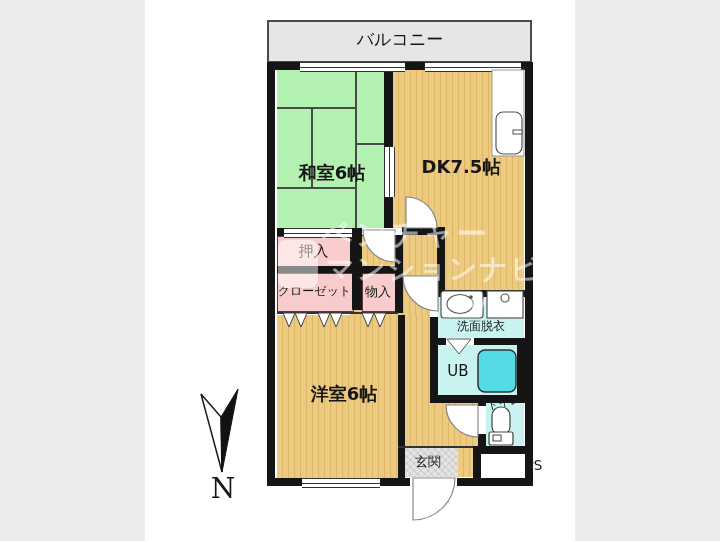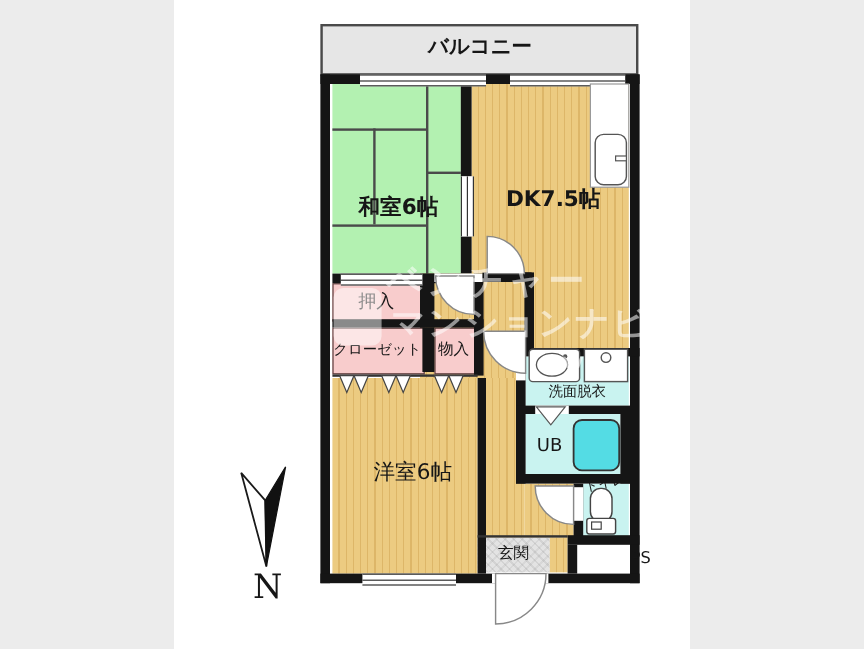--- a/index.html
+++ b/index.html
@@ -149,27 +149,27 @@
       <rect x="489" y="432" width="24" height="13" rx="2" fill="#fff" stroke="#444" stroke-width="1.2"></rect>
       <rect x="493" y="435" width="8" height="6" fill="#fff" stroke="#444" stroke-width="1"></rect>
     </g>
 
     <g>
       <polygon points="222,472 201,394 221,417" fill="#fff" stroke="#1a1a1a" stroke-width="1.5"></polygon>
       <polygon points="222,472 221,417 238,389" fill="#111" stroke="#111" stroke-width="1"></polygon>
     </g>
   </svg>
 
-  <div class="abs label" style="left:280px;top:30px;width:240px;font-size:17px;font-weight:bold;">バルコニー</div>
+  <div class="abs label" style="left:280px;top:30px;width:240px;font-size:17px;">バルコニー</div>
   <div class="abs label" style="left:276px;top:163px;width:112px;font-size:18px;font-weight:600;">和室6帖</div>
   <div class="abs label" style="left:398px;top:157px;width:126px;font-size:18px;font-weight:600;">DK7.5帖</div>
   <div class="abs label" style="left:277px;top:243px;width:73px;font-size:15px;">押入</div>
   <div class="abs label" style="left:277px;top:285px;width:75px;font-size:12px;">クローゼット</div>
   <div class="abs label" style="left:361px;top:285px;width:34px;font-size:13px;">物入</div>
-  <div class="abs label" style="left:276px;top:384px;width:136px;font-size:18px;font-weight:400;text-align:center;">洋室6帖</div>
+  <div class="abs label" style="left:276px;top:384px;width:136px;font-size:18px;font-weight:700;text-align:center;">洋室6帖</div>
   <div class="abs label" style="left:438px;top:320px;width:86px;font-size:12px;">洗面脱衣</div>
   <div class="abs label" style="left:437px;top:363px;width:42px;font-size:15px;">UB</div>
   <div class="abs label" style="left:482px;top:397px;width:44px;font-size:11px;transform:rotate(-12deg);">トイレ</div>
   <div class="abs label" style="left:398px;top:455px;width:60px;font-size:13px;">玄関</div>
   <div class="abs label" style="left:481px;top:458px;width:44px;font-size:13.5px;padding-left:31px;">PS</div>
   <div class="abs label" style="left:204px;top:474px;width:38px;font-size:28px;font-family:'DejaVu Serif','Liberation Serif',serif;">N</div>
 
   <div class="abs wm-blob" style="left:278px;top:240px;width:40px;height:48px;"></div>
   <div class="abs wm" style="left:326px;top:250px;font-size:28px;letter-spacing:2px;">マンションナビ</div>
   <div class="abs wm" style="left:322px;top:214px;font-size:30px;letter-spacing:3px;">ベンチャー</div>

